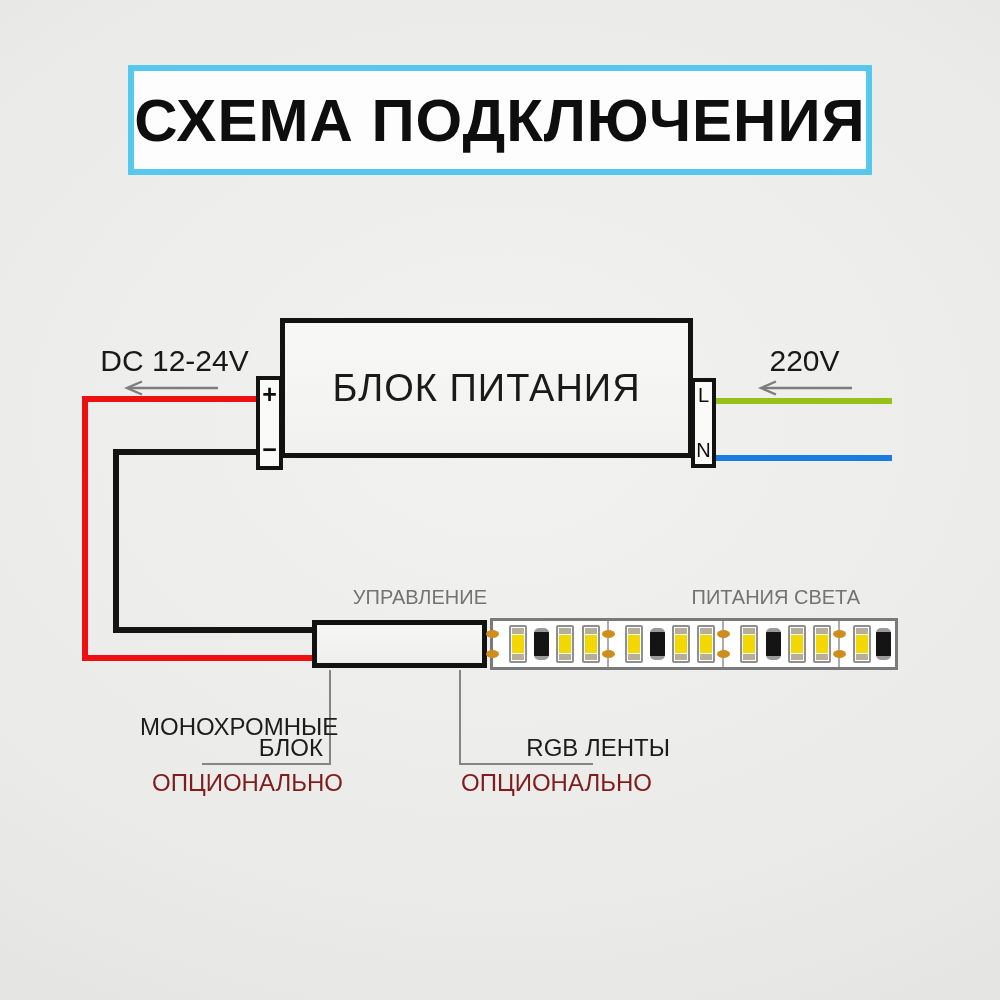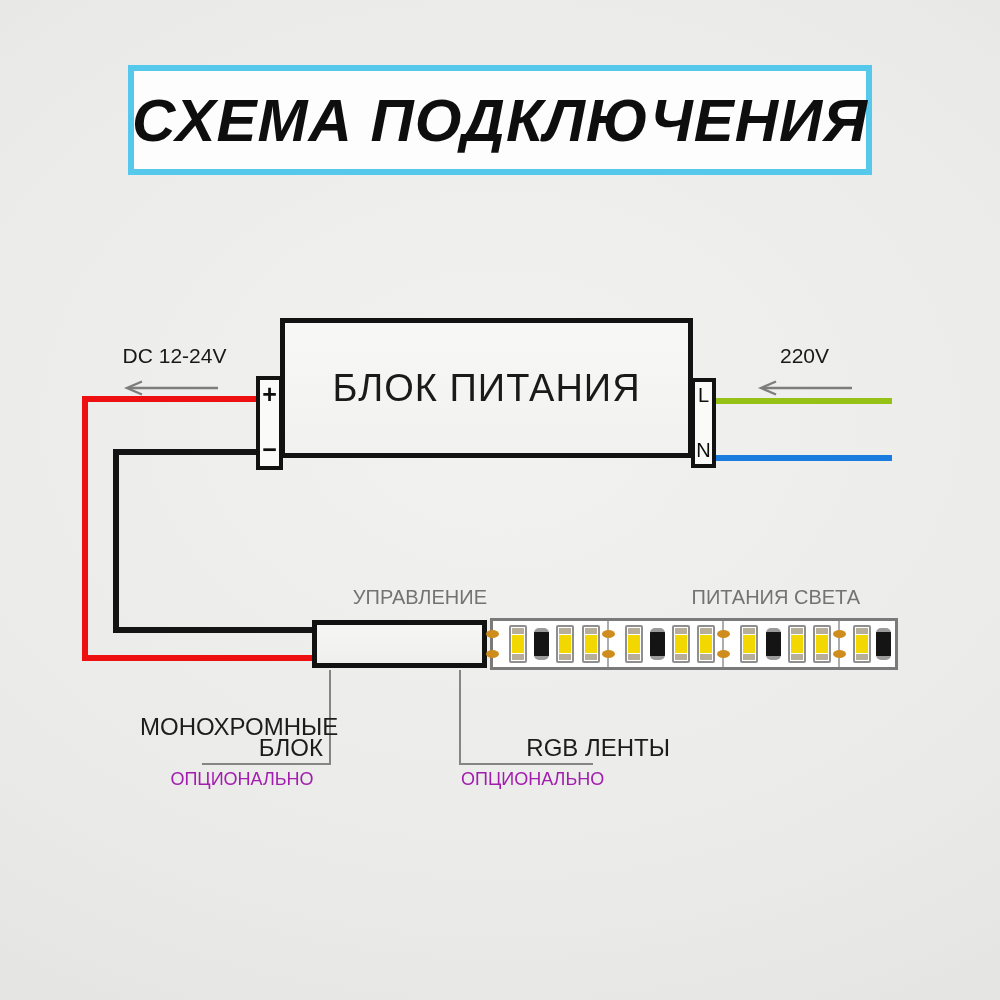--- a/index.html
+++ b/index.html
@@ -24,21 +24,20 @@
   }
   .abs{position:absolute;}
 
   
   .title-box{
     left:128px; top:65px; width:744px; height:110px;
     background:#FDFDFD;
     border:6px solid var(--accent-cyan);
     display:flex; align-items:center; justify-content:center;
     z-index:4;
-    font-style:italic;
   }
   .title-box h1{
     font-size:60px; font-weight:bold; letter-spacing:1px; color:#0E0E0E;
     white-space:nowrap;
   }
 
   
   .psu{
     left:280px; top:318px; width:413px; height:140px;
     background:linear-gradient(#F8F8F6,#F1F1EF);
@@ -64,21 +63,21 @@
   .w-red-top   {left:82px;  top:396px; width:177px; height:6px; background:var(--wire-red);}
   .w-red-vert  {left:82px;  top:396px; width:6px;  height:265px; background:var(--wire-red);}
   .w-red-bot   {left:82px;  top:655px; width:232px; height:6px; background:var(--wire-red);}
   .w-blk-top   {left:113px; top:449px; width:146px; height:6px; background:var(--wire-black);}
   .w-blk-vert  {left:113px; top:449px; width:6px;  height:184px; background:var(--wire-black);}
   .w-blk-bot   {left:113px; top:627px; width:201px; height:6px; background:var(--wire-black);}
   .w-green     {left:714px; top:398px; width:178px; height:6px; background:var(--wire-green);}
   .w-blue      {left:714px; top:455px; width:178px; height:6px; background:var(--wire-blue);}
 
   
-  .v-label{font-size:21px; color:#181818; white-space:nowrap; z-index:2;}
+  .v-label{font-size:30px; color:#181818; white-space:nowrap; z-index:2;}
   .dc-label{left:92px;  top:344px; width:165px; text-align:center;}
   .ac-label{left:752px; top:344px; width:105px; text-align:center;}
   .arrow{z-index:2;}
   .arrow.dc{left:122px; top:379px;}
   .arrow.ac{left:756px; top:379px;}
 
   
   .controller{
     left:312px; top:620px; width:175px; height:48px;
     background:linear-gradient(#F6F6F4,#EFEFED);
@@ -125,21 +124,21 @@
   
   .callout-line{background:var(--line-gray); z-index:1;}
   .cl-v-mono{left:329px; top:670px; width:2px; height:95px;}
   .cl-h-mono{left:202px; top:763px; width:129px; height:2px;}
   .cl-v-rgb {left:459px; top:670px; width:2px; height:95px;}
   .cl-h-rgb {left:459px; top:763px; width:134px; height:2px;}
 
   .callout-text{font-size:24px; line-height:21px; color:#1C1C1C; z-index:2;}
   .mono-text{left:140px; top:716px; width:183px; text-align:right;}
   .rgb-text {left:470px; top:737px; width:200px; text-align:right;}
-  .note-text{font-size:18px; color:#a21caf; z-index:2; white-space:nowrap;}
+  .note-text{font-size:24px; color:#7f1d1d; z-index:2; white-space:nowrap;}
   .mono-note{left:152px; top:769px; width:180px; text-align:center;}
   .rgb-note {left:461px; top:769px; width:180px; text-align:left;}
 </style>
 </head>
 <body>
 
 <div class="abs title-box">
   <h1>СХЕМА ПОДКЛЮЧЕНИЯ</h1>
 </div>
 

